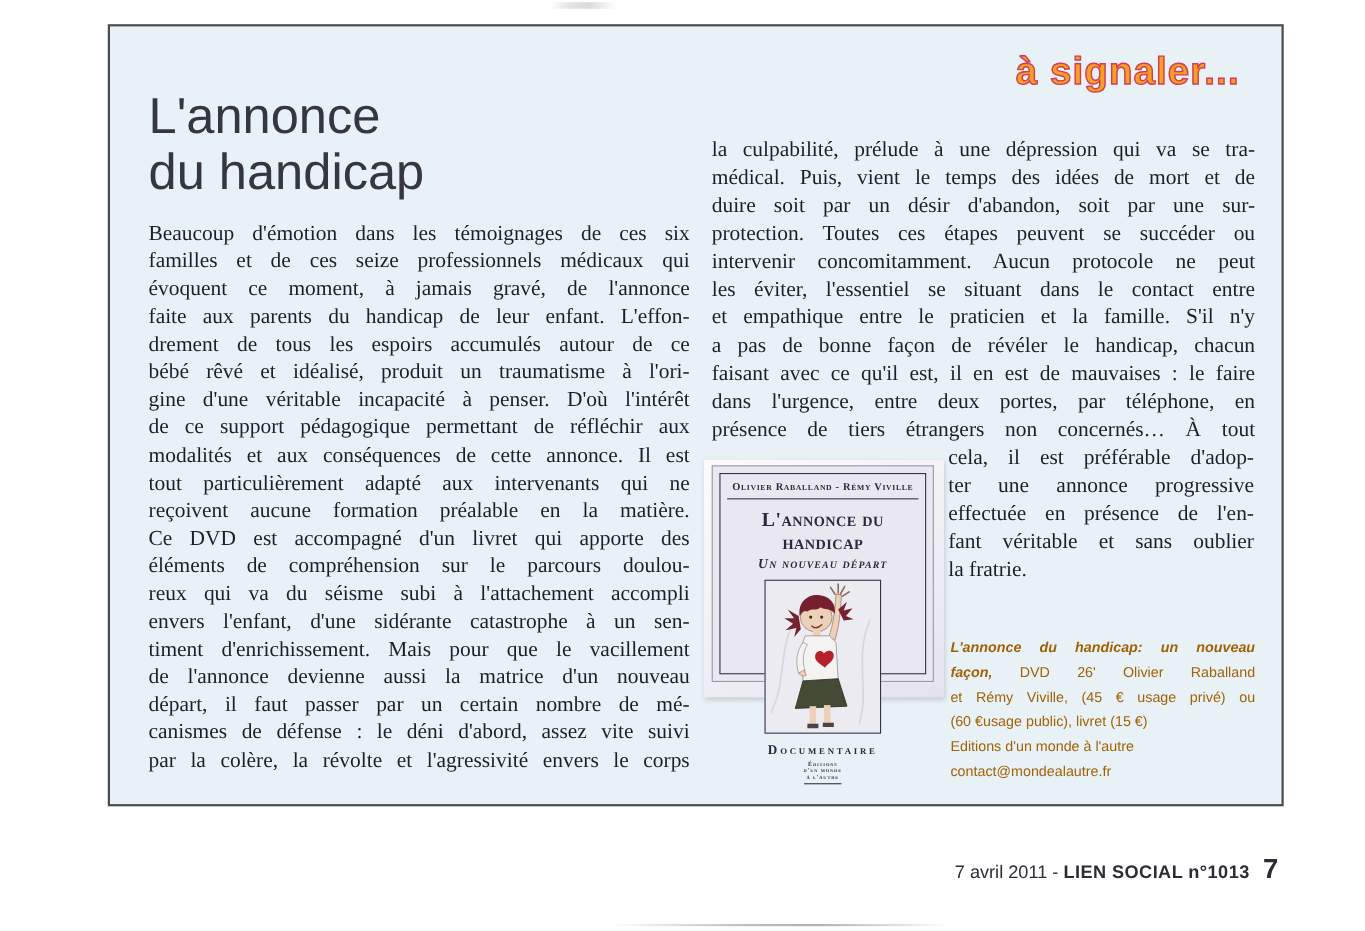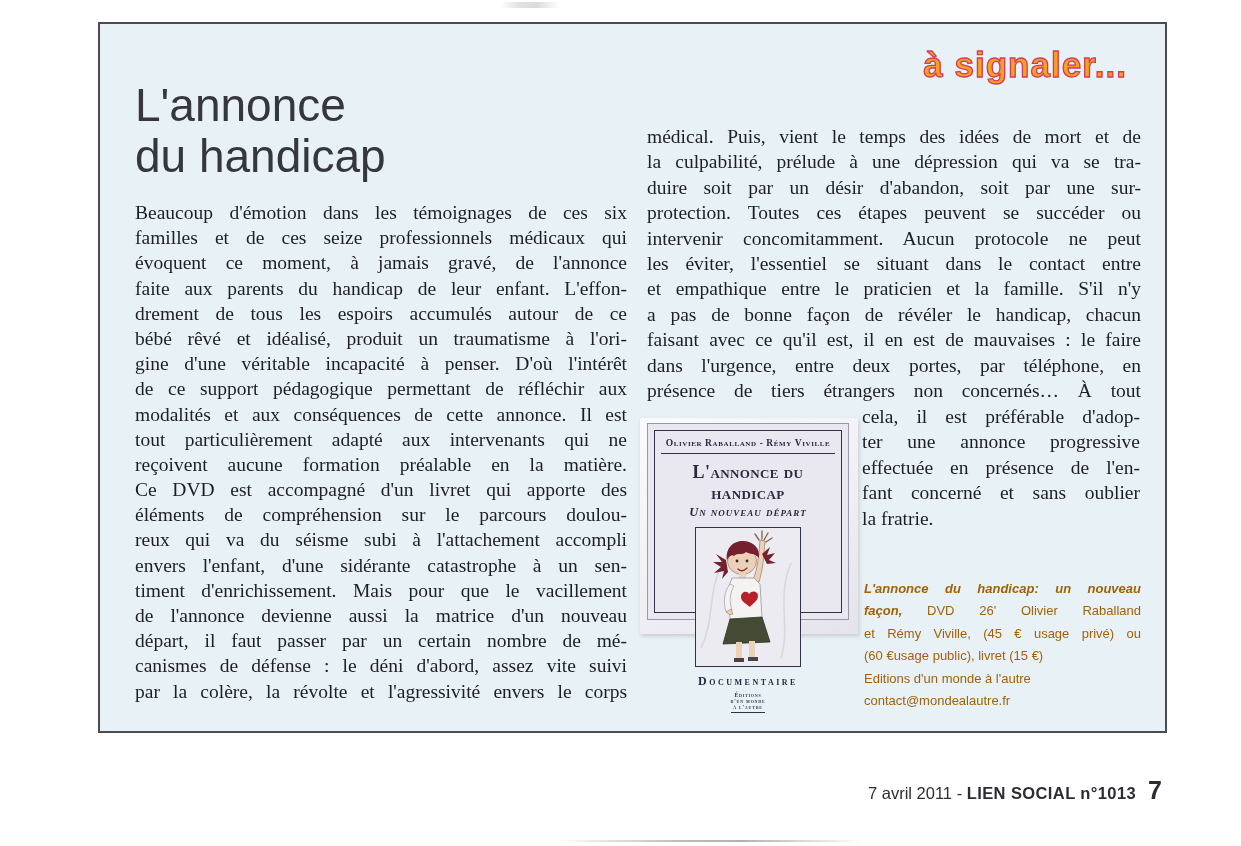--- a/index.html
+++ b/index.html
@@ -140,38 +140,38 @@
       <div class="tline"><span class="seg-n">reux qui va du séisme subi à l'attachement accompli</span></div>
       <div class="tline"><span class="seg-n">envers l'enfant, d'une sidérante catastrophe à un sen-</span></div>
       <div class="tline"><span class="seg-n">timent d'enrichissement. Mais pour que le vacillement</span></div>
       <div class="tline"><span class="seg-n">de l'annonce devienne aussi la matrice d'un nouveau</span></div>
       <div class="tline"><span class="seg-n">départ, il faut passer par un certain nombre de mé-</span></div>
       <div class="tline"><span class="seg-n">canismes de défense : le déni d'abord, assez vite suivi</span></div>
       <div class="tline"><span class="seg-n">par la colère, la révolte et l'agressivité envers le corps</span></div>
     </div>
 
   <div class="textcol col-right">
+      <div class="tline"><span class="seg-n">la culpabilité, prélude à une dépression qui va se tra-</span></div>
       <div class="tline"><span class="seg-n">médical. Puis, vient le temps des idées de mort et de</span></div>
-      <div class="tline"><span class="seg-n">la culpabilité, prélude à une dépression qui va se tra-</span></div>
       <div class="tline"><span class="seg-n">duire soit par un désir d'abandon, soit par une sur-</span></div>
       <div class="tline"><span class="seg-n">protection. Toutes ces étapes peuvent se succéder ou</span></div>
       <div class="tline"><span class="seg-n">intervenir concomitamment. Aucun protocole ne peut</span></div>
       <div class="tline"><span class="seg-n">les éviter, l'essentiel se situant dans le contact entre</span></div>
       <div class="tline"><span class="seg-n">et empathique entre le praticien et la famille. S'il n'y</span></div>
       <div class="tline"><span class="seg-n">a pas de bonne façon de révéler le handicap, chacun</span></div>
       <div class="tline"><span class="seg-n">faisant avec ce qu'il est, il en est de mauvaises : le faire</span></div>
       <div class="tline"><span class="seg-n">dans l'urgence, entre deux portes, par téléphone, en</span></div>
       <div class="tline"><span class="seg-n">présence de tiers étrangers non concernés… À tout</span></div>
     </div>
 
   <div class="textcol col-wrap">
       <div class="tline"><span class="seg-n">cela, il est préférable d'adop-</span></div>
       <div class="tline"><span class="seg-n">ter une annonce progressive</span></div>
       <div class="tline"><span class="seg-n">effectuée en présence de l'en-</span></div>
-      <div class="tline"><span class="seg-n">fant concerné et sans oublier</span></div>
+      <div class="tline"><span class="seg-n">fant véritable et sans oublier</span></div>
       <div class="tline tl-left"><span class="seg-n">la fratrie.</span></div>
     </div>
 
   <div class="dvd-photo">
     <div class="dvd-cover">
       <div class="cover-frame">
         <div class="cover-authors">Olivier Raballand - Rémy Viville</div>
         <div class="cover-title">L'annonce du handicap</div>
         <div class="cover-subtitle">Un nouveau départ</div>
         <div class="cover-art">

